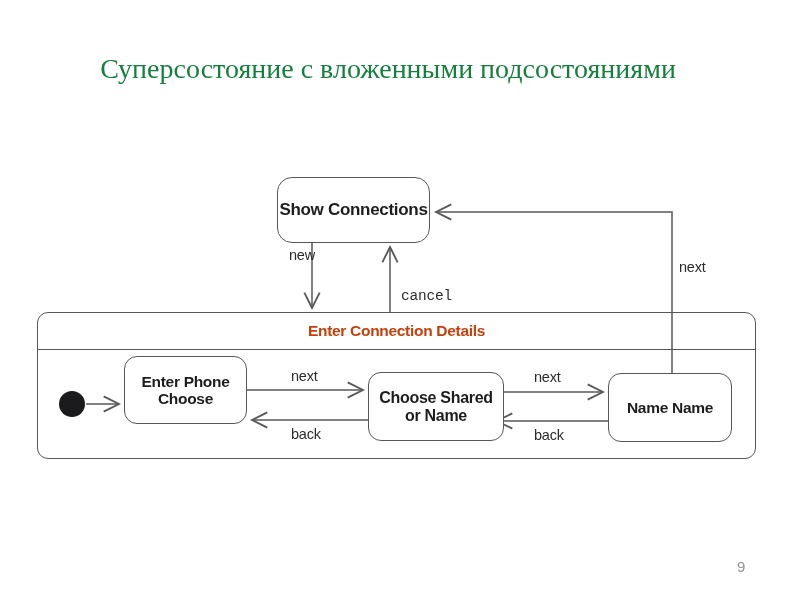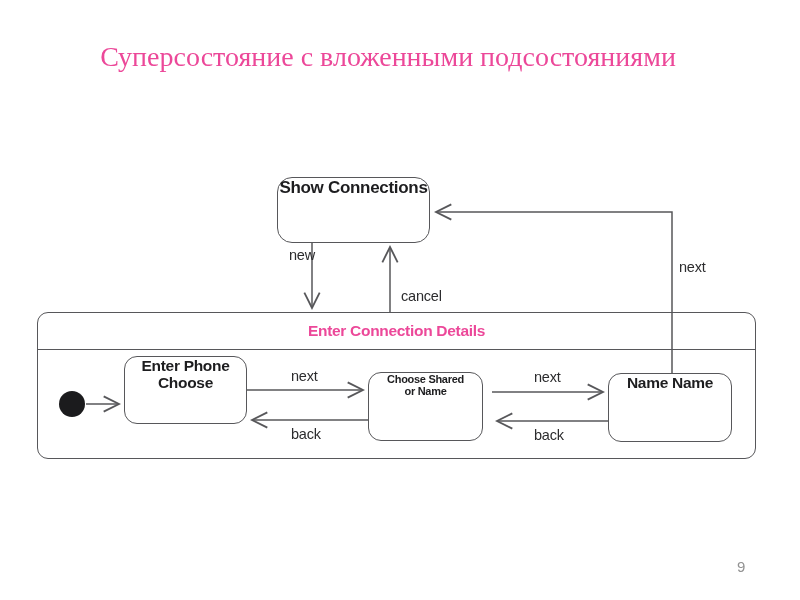--- a/index.html
+++ b/index.html
@@ -6,44 +6,44 @@
   #slide {
     position: relative;
     width: 800px;
     height: 600px;
     background: #ffffff;
     overflow: hidden;
     font-family: "Liberation Sans", sans-serif;
   }
   .slide-title {
     position: absolute;
-    top: 40px;
+    top: 52px;
     left: 0;
     width: 776px;
     text-align: center;
     font-family: "Liberation Serif", serif;
     font-size: 28px;
     line-height: 34px;
-    color: #ec4899;
+    color: #15803d;
     white-space: nowrap;
   }
   svg.connector-layer {
     position: absolute;
     left: 0; top: 0;
     width: 800px; height: 600px;
     pointer-events: none;
   }
   .state-box {
     position: absolute;
     box-sizing: border-box;
     background: #ffffff;
     border: 1.6px solid #57575a;
     border-radius: 13px;
     display: flex;
-    align-items: flex-start;
+    align-items: center;
     justify-content: center;
     text-align: center;
     font-weight: 700;
     color: #1d1d1f;
     letter-spacing: -0.3px;
   }
   .state-box .state-label { line-height: 1.12; }
   #state-show-connections { left: 277px; top: 177px; width: 153px; height: 66px; font-size: 17px; border-radius: 15px; }
   #superstate {
     position: absolute;
@@ -55,35 +55,35 @@
   }
   #superstate .superstate-header {
     box-sizing: border-box;
     height: 37px;
     border-bottom: 1.6px solid #57575a;
     display: flex;
     align-items: center;
     justify-content: center;
     font-weight: 700;
     font-size: 15.5px;
-    color: #ec4899;
+    color: #c2410c;
     letter-spacing: -0.3px;
   }
   #state-enter-phone  { left: 124px; top: 356px; width: 123px; height: 68px; font-size: 15.5px; }
-  #state-choose-shared{ left: 368px; top: 372px; width: 115px; height: 69px; font-size: 11px; }
+  #state-choose-shared{ left: 368px; top: 372px; width: 136px; height: 69px; font-size: 16px; }
   #state-enter-name   { left: 608px; top: 373px; width: 124px; height: 69px; font-size: 15.5px; }
   .transition-label {
     position: absolute;
     font-size: 14.5px;
     color: #2c2c2e;
     letter-spacing: -0.2px;
     white-space: nowrap;
   }
   #label-new    { left: 289px; top: 247px; }
-  #label-cancel { left: 401px; top: 288px; }
+  #label-cancel { left: 401px; top: 288px; font-family: Liberation Mono, monospace; }
   #label-save   { left: 679px; top: 259px; }
   #label-next-1 { left: 291px; top: 368px; }
   #label-back-1 { left: 291px; top: 426px; }
   #label-next-2 { left: 534px; top: 369px; }
   #label-back-2 { left: 534px; top: 427px; }
   .page-number {
     position: absolute;
     left: 737px; top: 558px;
     font-size: 15px;
     color: #929292;

